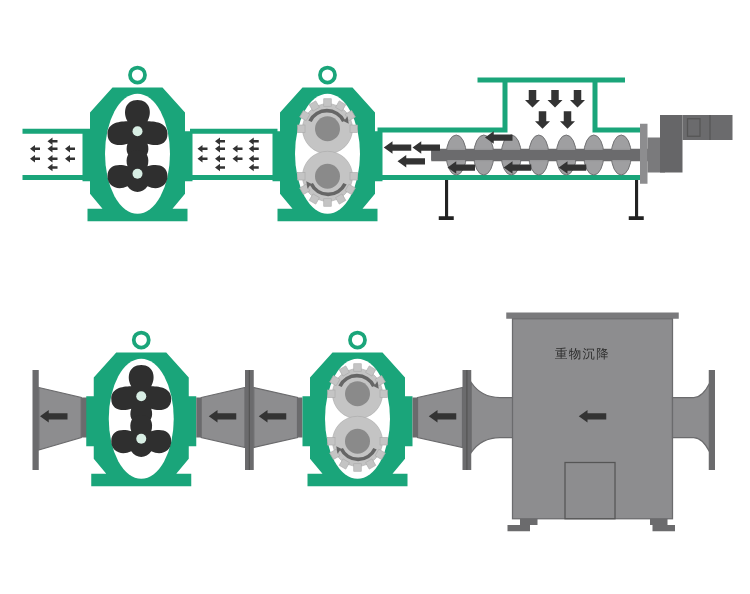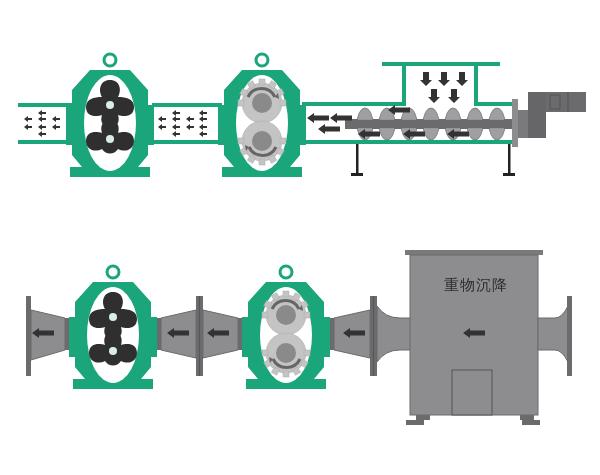--- a/index.html
+++ b/index.html
@@ -1,18 +1,18 @@
 <!DOCTYPE html>
 <html><head>
 <meta charset="utf-8">
 <style>
   html, body { margin: 0; padding: 0; background: #ffffff; }
   body { width: 600px; height: 475px; overflow: hidden; position: relative; font-family: "DejaVu Sans", sans-serif; }
   svg { position: absolute; left: 0; top: 0; }
-  .label { position: absolute; font-family: "DejaVu Sans", sans-serif; font-size: 15px; color: #2c2c2c; letter-spacing: 1px; }
+  .label { position: absolute; font-family: "DejaVu Sans", sans-serif; font-size: 10px; color: #2c2c2c; letter-spacing: 1px; }
 </style>
 </head>
 <body>
 
 <svg width="600" height="475" viewBox="0 0 600 475" xmlns="http://www.w3.org/2000/svg">
   <defs>
     <g id="small-arrow">
       <path d="M0,0 L4,-3 L4,-1 L8,-1 L8,1 L4,1 L4,3 Z" fill="#333"></path>
     </g>
     <g id="big-arrow">

